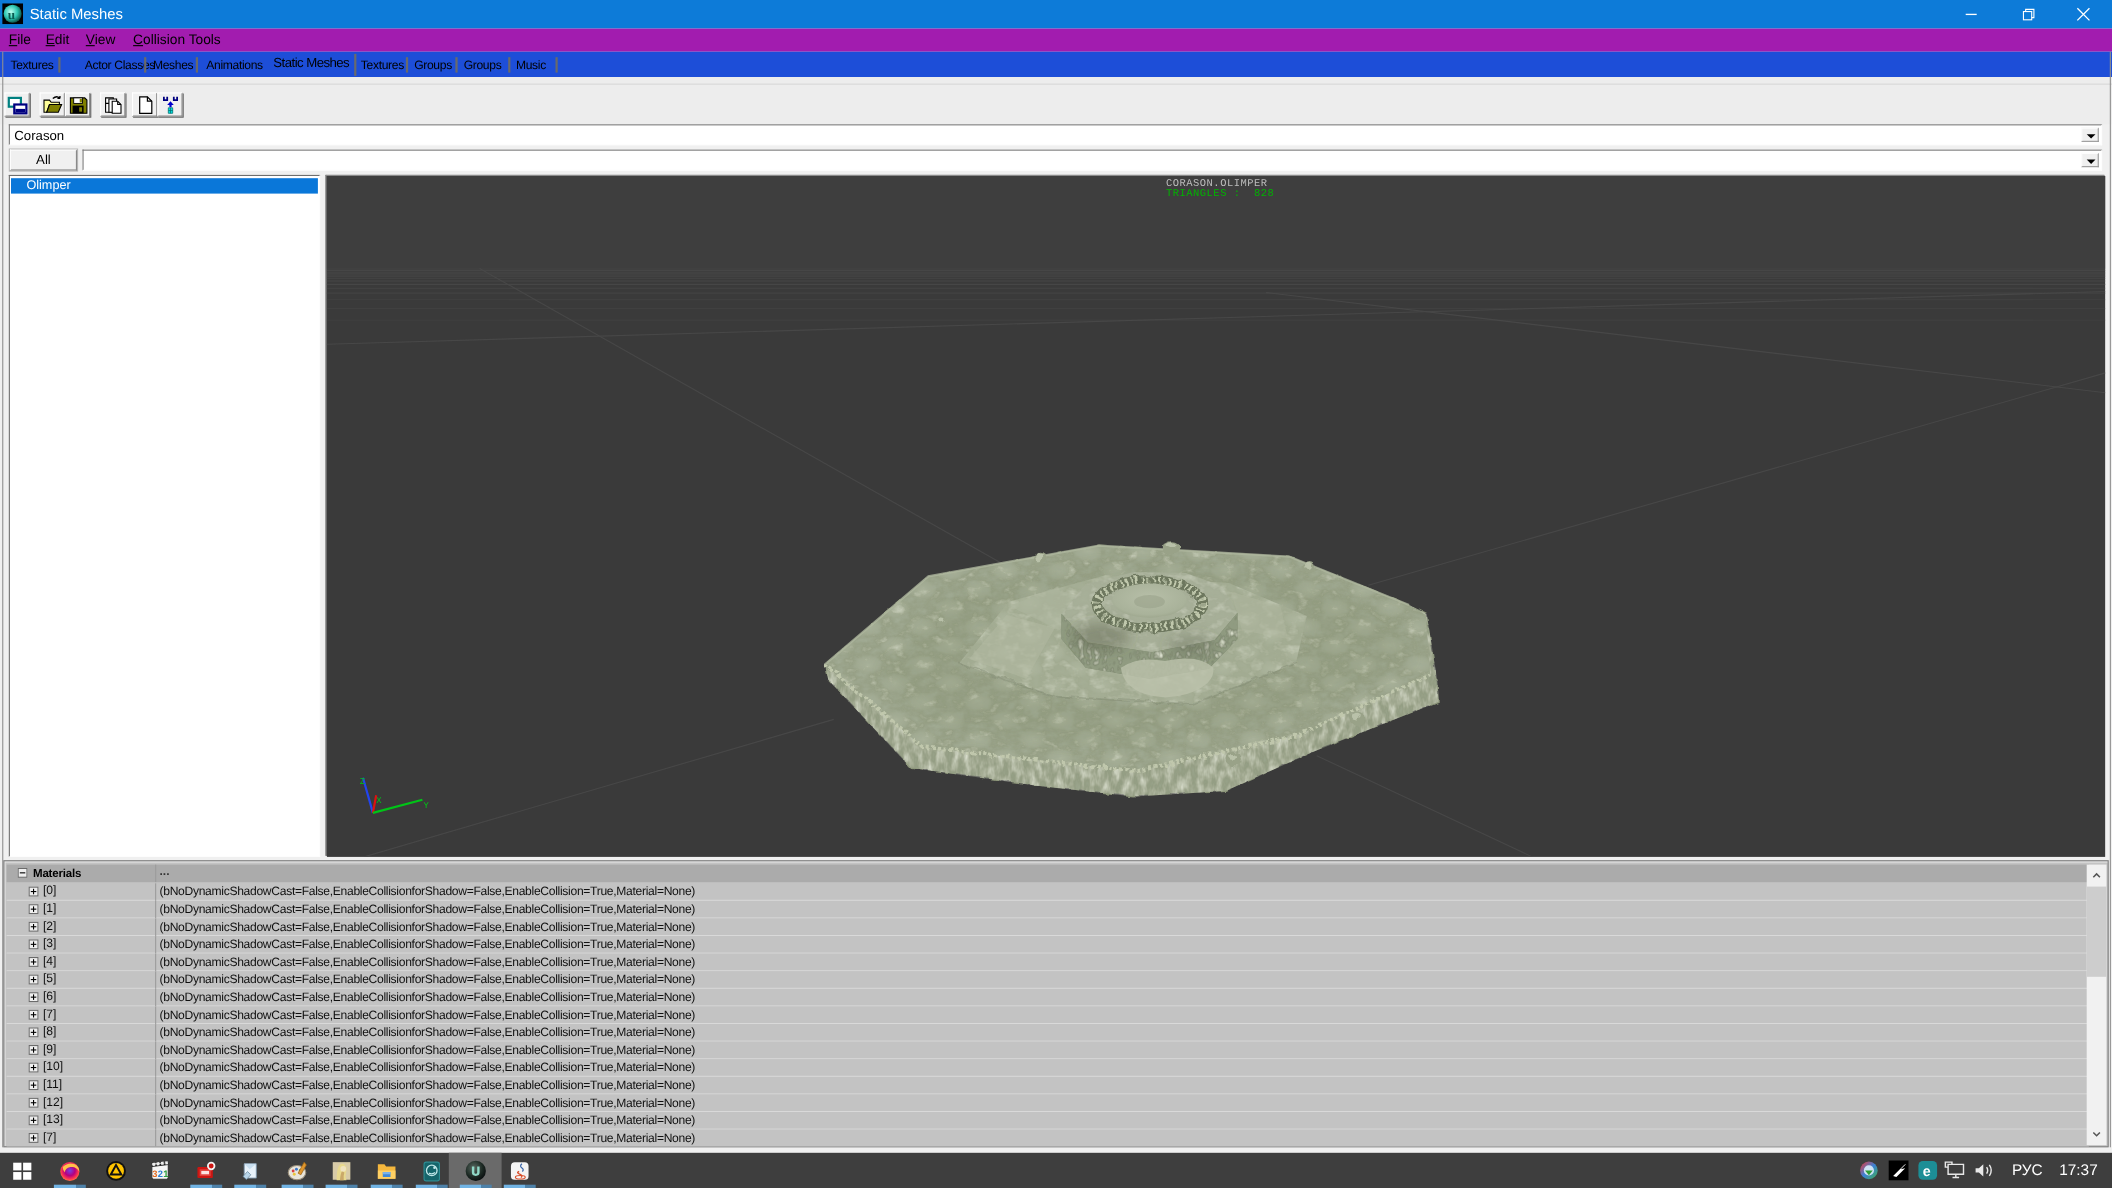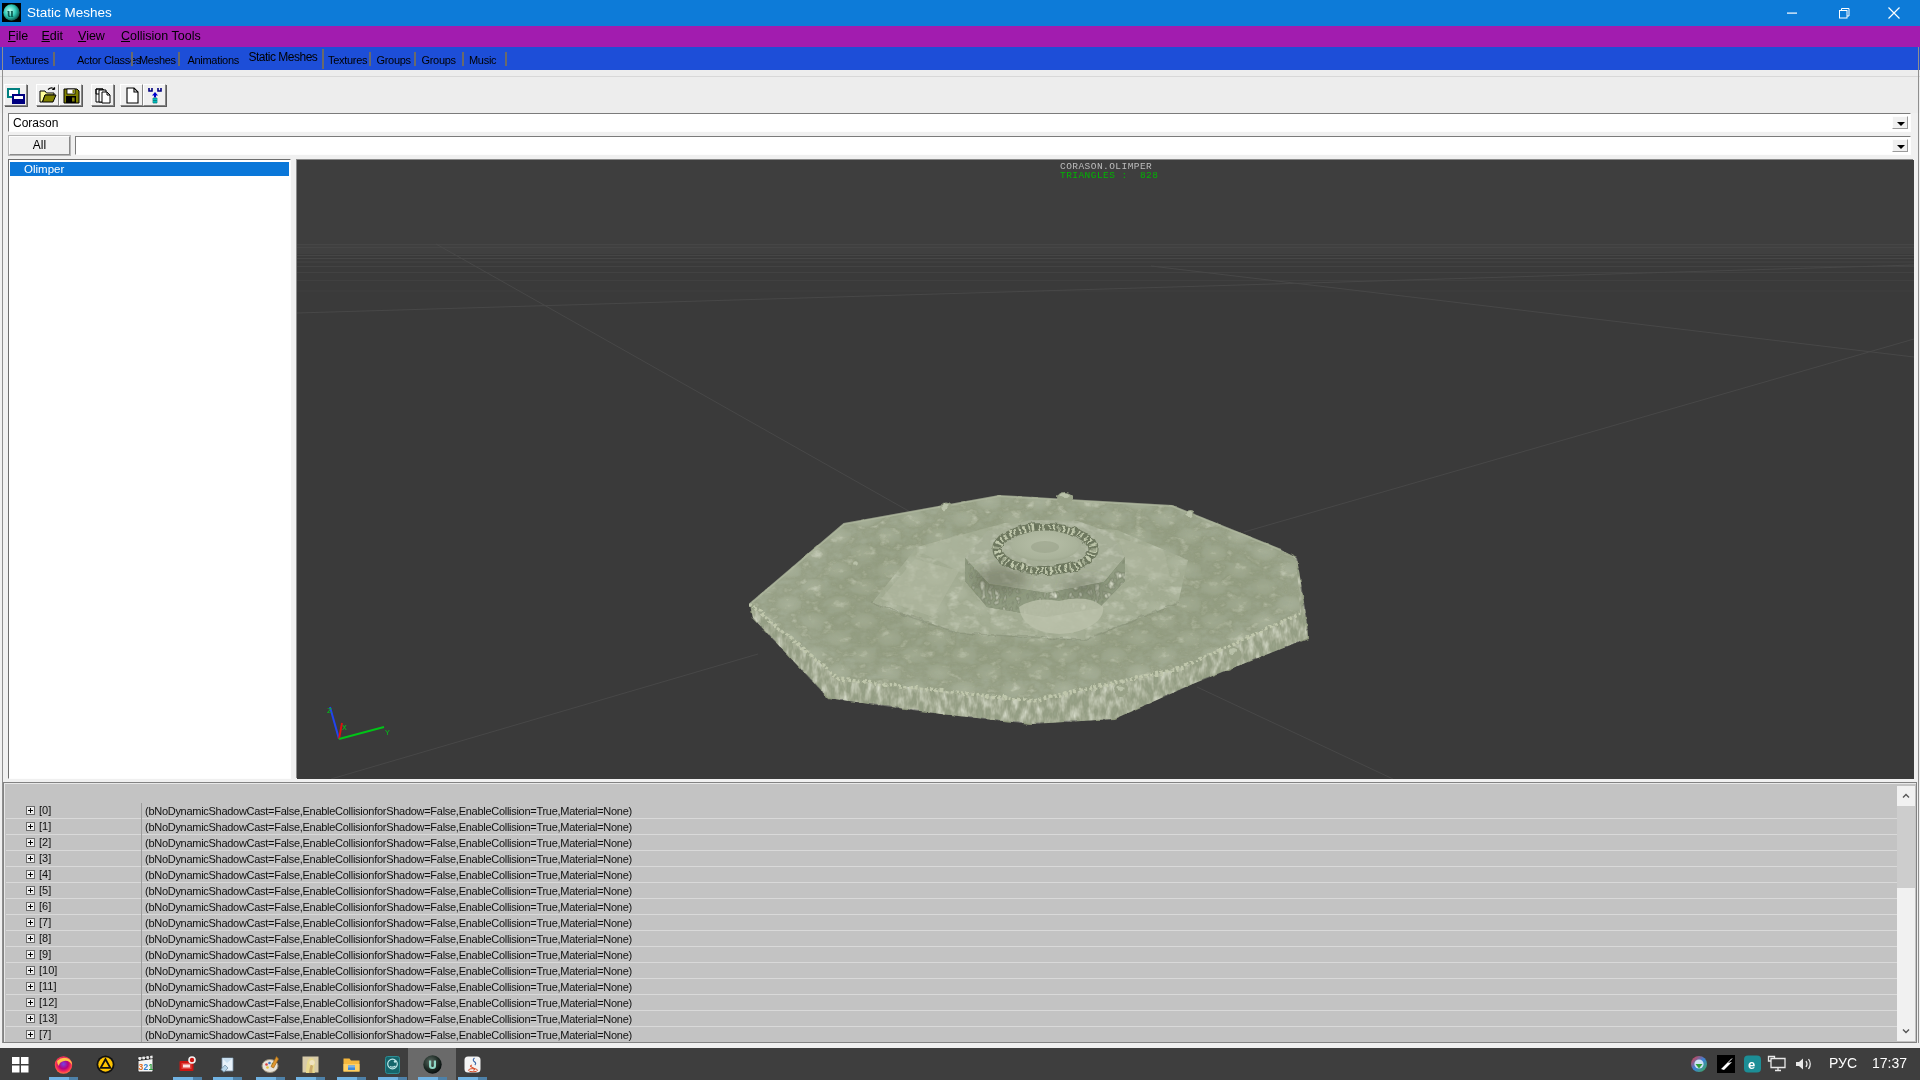--- a/index.html
+++ b/index.html
@@ -375,20 +375,26 @@
   <line x1="13" y1="36" x2="58" y2="24" stroke="#00c417" stroke-width="2"></line>
   <text x="1" y="10" fill="#00c417" font-size="8" font-family="Liberation Mono, monospace">Z</text>
   <text x="16" y="27" fill="#00c417" font-size="8" font-family="Liberation Mono, monospace">X</text>
   <text x="59" y="32" fill="#00c417" font-size="8" font-family="Liberation Mono, monospace">Y</text>
 </svg>
 <div class="vptext" style="left:763px; top:1px; color:#bcbcbc;">CORASON.OLIMPER</div>
 <div class="vptext" style="left:763px; top:9.5px; color:#00b400;">TRIANGLES :&nbsp;&nbsp;828</div>
 </div>
 
 <div id="materials">
+  <div class="mat-header">
+    <span class="pm" style="left:10px; top:3px;"></span>
+    <span style="position:absolute; left:24px; top:2px; font-size:10.5px; letter-spacing:-0.2px; font-weight:bold;">Materials</span>
+    <span class="colsep"></span>
+    <span style="position:absolute; left:139px; top:0px; font-size:11px; font-weight:bold; color:#333;">...</span>
+  </div>
   <div id="matrows">
       <div class="mat-row" style="top:20px;">
         <span class="pm plus" style="top:3px;"></span>
         <span class="idx">[0]</span>
         <span class="colsep"></span>
         <span class="propval">(bNoDynamicShadowCast=False,EnableCollisionforShadow=False,EnableCollision=True,Material=None)</span>
       </div>
       <div class="mat-row" style="top:36px;">
         <span class="pm plus" style="top:3px;"></span>
         <span class="idx">[1]</span>

